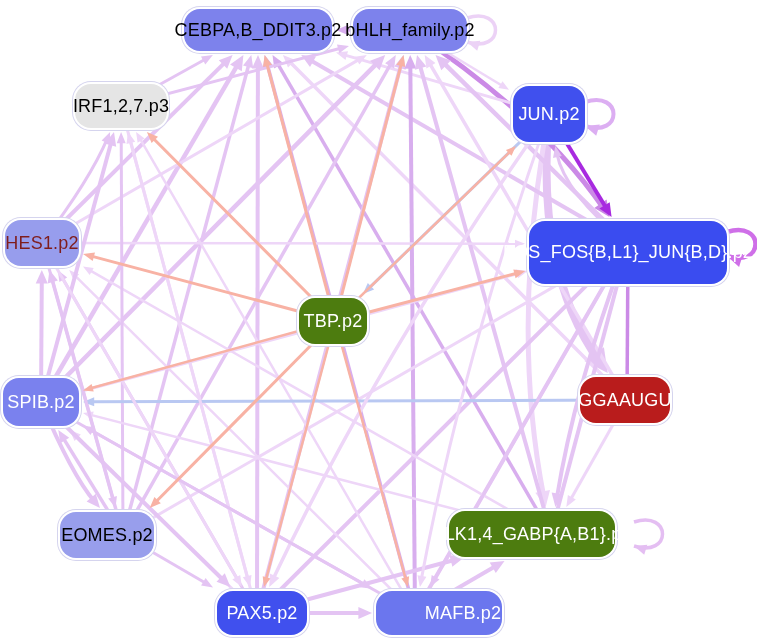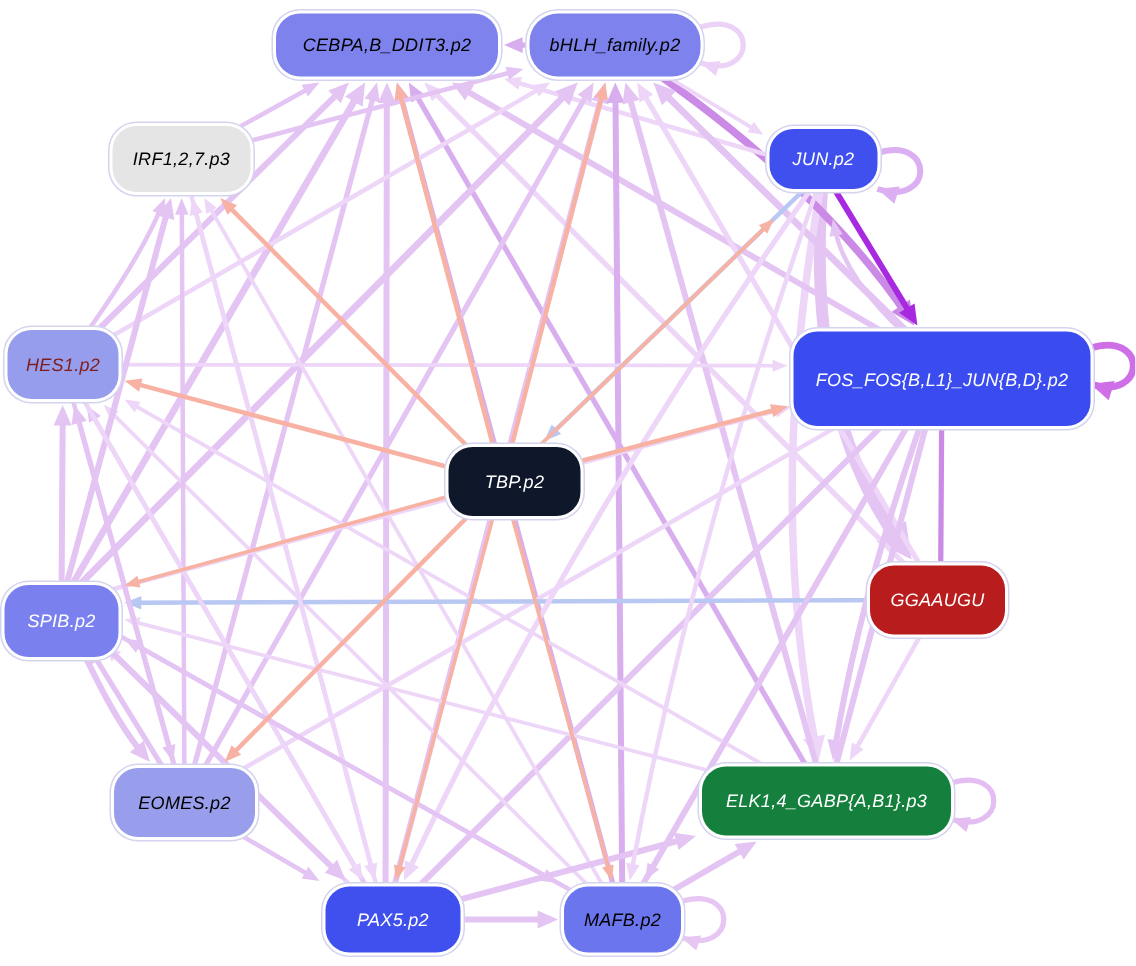--- a/index.html
+++ b/index.html
@@ -1,21 +1,21 @@
 <!DOCTYPE html>
 <html><head>
 <meta charset="utf-8">
 <style>
   html,body{margin:0;padding:0;background:#ffffff;}
   #stage{position:relative;width:757px;height:644px;background:#ffffff;overflow:hidden;
          font-family:"Liberation Sans", sans-serif;}
   #edge-layer{position:absolute;left:0;top:0;}
   .node{position:absolute;display:flex;align-items:center;justify-content:center;
-        border-radius:16px;font-size:12px;letter-spacing:0.2px;cursor:pointer;
-        box-shadow:0 0 0 2px #ffffff,0 0 0 3px #d5d4ee;font-style:italic;}
+        border-radius:16px;font-size:18px;letter-spacing:0.2px;cursor:pointer;
+        box-shadow:0 0 0 2px #ffffff,0 0 0 3px #d5d4ee;}
   .node span{pointer-events:none;white-space:nowrap;}
 </style>
 </head>
 <body>
 
 <div id="stage">
   <svg id="edge-layer" width="757" height="644">
       <path d="M 549 114 Q 534.9379898319247 271.47145731856597 599.6 361.7" stroke="#e4c4f3" stroke-width="8" fill="none" stroke-linecap="butt"></path>
       <polygon points="607.7,373.0 584.4,361.1 603.9,347.2" fill="#e4c4f3"></polygon>
       <path d="M 549 114 Q 510.0004535070266 324.19047403091895 543.9 497.6" stroke="#eed6f8" stroke-width="5" fill="none" stroke-linecap="butt"></path>
@@ -172,50 +172,50 @@
       <polygon points="727.0,256.0 743.1,254.0 739.1,266.9" fill="#cf6fe8"></polygon>
       <path d="M 454 601 C 492 589 492 637 454 625" stroke="#e8c6f4" stroke-width="3.5" fill="none" stroke-linecap="butt"></path>
       <polygon points="454.0,625.0 467.4,623.7 464.2,633.7" fill="#e8c6f4"></polygon>
       <path d="M 634 522 C 672 510 672 558 634 546" stroke="#e4bef2" stroke-width="3.5" fill="none" stroke-linecap="butt"></path>
       <polygon points="634.0,546.0 647.4,544.7 644.2,554.7" fill="#e4bef2"></polygon>
     </svg>
   <div id="node-layer">
       <div class="node" style="left: 184px; top: 9px; width: 148px; height: 42px; background: rgb(125, 130, 236); color: rgb(0, 0, 0);">
         <span>CEBPA,B_DDIT3.p2</span>
       </div>
-      <div class="node" style="left: 353px; top: 9px; width: 114px; height: 42px; background: rgb(125, 130, 236); color: rgb(0, 0, 0); border-radius: 19px;">
+      <div class="node" style="left: 353px; top: 9px; width: 114px; height: 42px; background: rgb(125, 130, 236); color: rgb(0, 0, 0);">
         <span>bHLH_family.p2</span>
       </div>
-      <div class="node" style="left: 513px; top: 86px; width: 72px; height: 40px; background: rgb(64, 80, 238); color: rgb(255, 255, 255);">
+      <div class="node" style="left: 513px; top: 86px; width: 72px; height: 56px; background: rgb(64, 80, 238); color: rgb(255, 255, 255);">
         <span>JUN.p2</span>
       </div>
       <div class="node" style="left: 75px; top: 84px; width: 92px; height: 44px; background: #e5e5e5; color: rgb(0, 0, 0);">
         <span>IRF1,2,7.p3</span>
       </div>
       <div class="node" style="left: 5px; top: 220px; width: 74px; height: 46px; background: rgb(151, 157, 237); color: #7f1d1d;">
         <span>HES1.p2</span>
       </div>
       <div class="node" style="left: 529px; top: 221px; width: 198px; height: 63px; background: rgb(58, 76, 240); color: rgb(255, 255, 255);">
         <span>FOS_FOS{B,L1}_JUN{B,D}.p2</span>
       </div>
-      <div class="node" style="left: 299px; top: 298px; width: 88px; height: 46px; background: #0f172a; color: rgb(255, 255, 255);">
+      <div class="node" style="left: 299px; top: 298px; width: 68px; height: 46px; background: #4d7c0f; color: rgb(255, 255, 255);">
         <span>TBP.p2</span>
       </div>
-      <div class="node" style="left: 3px; top: 378px; width: 76px; height: 48px; background: rgb(122, 129, 238); color: rgb(255, 255, 255); margin-top: 12px;">
+      <div class="node" style="left: 3px; top: 378px; width: 76px; height: 48px; background: rgb(122, 129, 238); color: rgb(255, 255, 255);">
         <span>SPIB.p2</span>
       </div>
       <div class="node" style="left: 580px; top: 377px; width: 90px; height: 46px; background: #b91c1c; color: rgb(255, 255, 255);">
         <span>GGAAUGU</span>
       </div>
-      <div class="node" style="left: 76px; top: 512px; width: 94px; height: 46px; background: rgb(152, 158, 236); color: rgb(0, 0, 0);">
+      <div class="node" style="left: 60px; top: 512px; width: 94px; height: 46px; background: rgb(152, 158, 236); color: rgb(0, 0, 0);">
         <span>EOMES.p2</span>
       </div>
-      <div class="node" style="left: 468px; top: 511px; width: 166px; height: 46px; background: #15803d; color: rgb(255, 255, 255);">
+      <div class="node" style="left: 449px; top: 511px; width: 166px; height: 46px; background: #4d7c0f; color: rgb(255, 255, 255);">
         <span>ELK1,4_GABP{A,B1}.p3</span>
       </div>
       <div class="node" style="left: 217px; top: 591px; width: 90px; height: 44px; background: rgb(64, 80, 238); color: rgb(255, 255, 255);">
         <span>PAX5.p2</span>
       </div>
-      <div class="node" style="left: 376px; top: 591px; width: 78px; height: 44px; background: rgb(107, 118, 238); color: #000000;">
+      <div class="node" style="left: 376px; top: 591px; width: 78px; height: 44px; background: rgb(107, 118, 238); color: #ffffff; padding-left: 48px;">
         <span>MAFB.p2</span>
       </div>
     </div>
 </div>
 
 </body></html>

